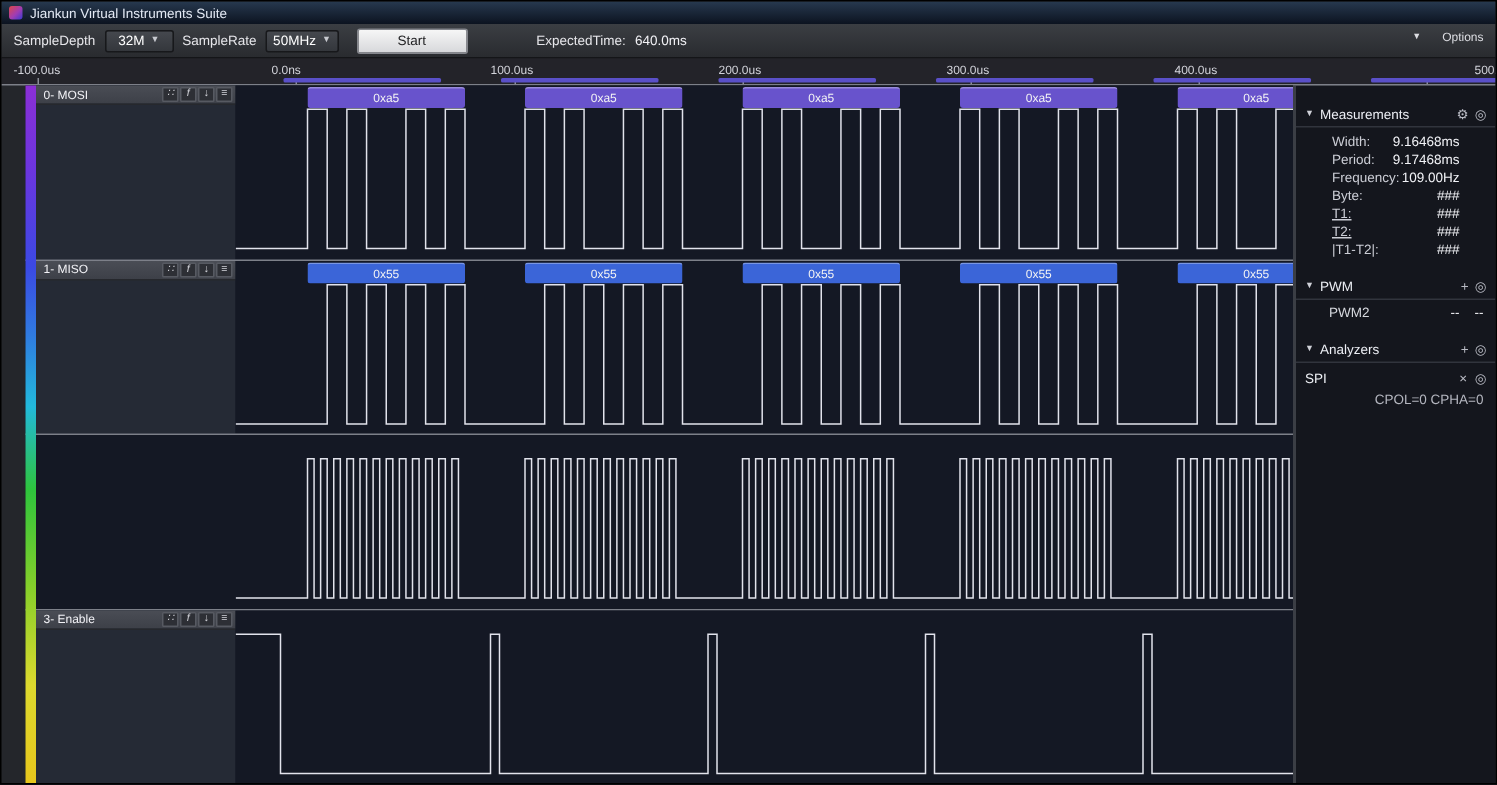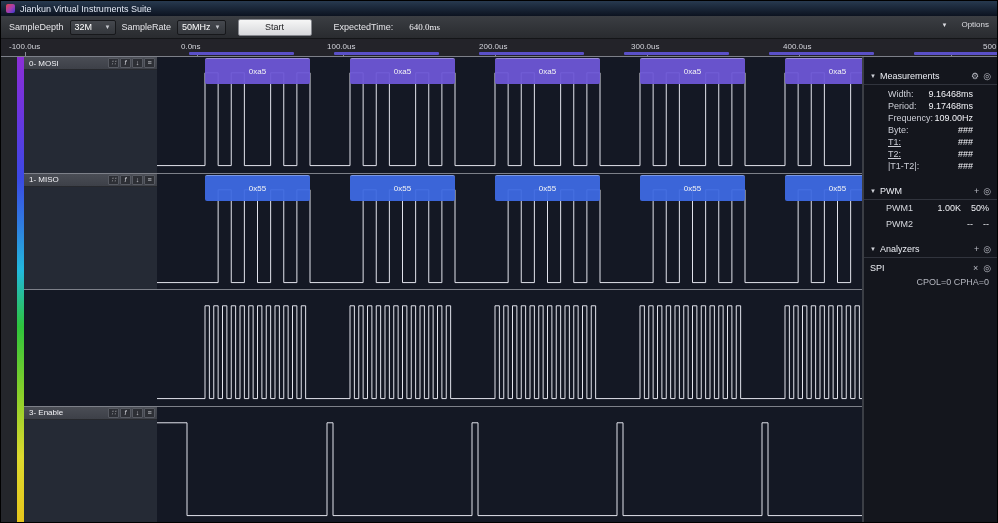--- a/index.html
+++ b/index.html
@@ -13,27 +13,27 @@
   .app-icon { width:9px; height:9px; border-radius:2px;
               background:linear-gradient(135deg,#e04747 0%, #a03db4 55%, #3a3ad0 100%); }
 
   
   .toolbar { height:23px; flex:0 0 23px; background:linear-gradient(#3b3e43,#292b2f);
              border-bottom:1px solid #141518; display:flex; align-items:center; gap:6px;
              padding:0 8px; font-size:9px; position:relative; }
   .tb-label { color:#e6e6ea; }
   .dropdown { height:15px; min-width:46px; background:linear-gradient(#45484e,#34373c);
               border:1px solid #17181b; border-radius:2px; display:flex; align-items:center;
-              justify-content:space-between; gap:4px; padding:0 4px; color:#fff; cursor:default; }
+              justify-content:center; gap:4px; padding:0 4px; color:#fff; cursor:default; }
   .dd-arrow { font-size:6px; color:#c7c9cf; }
   .start-btn { height:17px; width:74px; margin-left:6px; background:linear-gradient(#f6f6f6,#d7d8db);
                border:1px solid #85878d; border-radius:2px; color:#1d1d1f; display:flex;
                align-items:center; justify-content:center; font-size:9px; }
-  .exp-label { margin-left:16px; }
-  .exp-value { margin-left:10px; color:#f2f2f6;font-family:Liberation Serif, serif; }
+  .exp-label { margin-left:40px; }
+  .exp-value { color:#f2f2f6; }
   .options { position:absolute; right:8px; top:4px; display:flex; align-items:center; gap:14px;
              font-size:8px; color:#dcdde2; }
   .options .tri { font-size:6px; }
 
   
   .ruler { height:18px; flex:0 0 18px; background:#232329; position:relative; overflow:hidden;
            border-bottom:1px solid #7d8089; font-size:8px; color:#d2d3da; }
   .ruler-label { position:absolute; top:3px; white-space:nowrap; }
   .ruler-tick { position:absolute; bottom:0; width:1px; height:4px; background:#8b8e97; }
   .ruler-seg { position:absolute; bottom:1px; height:3px; border-radius:1px; }
@@ -51,21 +51,21 @@
   .ch-header { height:13px; background:linear-gradient(#4a4d55,#3d4048); border-bottom:1px solid #26282d;
                display:flex; align-items:center; gap:2px; padding:0 2px 0 5px; font-size:8px; }
   .ch-name { flex:1; color:#f2f2f6; white-space:nowrap; }
   .ch-btns { display:flex; gap:1px; }
   .ch-btn { width:11px; height:10px; background:#2d2f35; border:1px solid #575a62; border-radius:1px;
             color:#d3d4da; font-size:7px; line-height:8px; display:flex; align-items:center;
             justify-content:center; font-style:italic; }
   .ch-wave { position:absolute; left:140px; top:0; right:0; height:100%; overflow:hidden;
              background:#141824; }
   .ch-wave svg { position:absolute; left:0; top:0; width:100%; height:100%; }
-  .badge { position:absolute; top:1px; height:26px; border-radius:2px; color:#fff; font-size:8px;
+  .badge { position:absolute; top:1px; height:14px; border-radius:2px; color:#fff; font-size:8px;
            display:flex; align-items:center; justify-content:center; opacity:0.95;
            border-top:1px solid rgba(255,255,255,.35); }
 
   
   .right-panel { flex:1; background:#14161d; border-left:2px solid #3b3e45; font-size:9px;
                  padding-top:12px; overflow:hidden; }
   .sec-h { display:flex; align-items:center; gap:4px; padding:2px 6px 3px 6px; color:#eceef4;
            border-bottom:1px solid #31343d; }
   .sec-h .tri { font-size:6px; color:#cfd1d8; }
   .hdr-icons { margin-left:auto; display:flex; gap:4px; color:#b9bbc4; font-size:9px; }
@@ -253,27 +253,20 @@
       <div class="sec-h sec-gap">
         <span class="tri">▼</span>
         <span>PWM</span>
         <span class="hdr-icons">
           <span>+</span>
           <span>◎</span>
         </span>
       </div>
       <div id="pwm-rows">
           <div class="pwm-row">
-            <span>PWM1</span>
-            <span class="pwm-vals">
-              <span>1.00K</span>
-              <span>50%</span>
-            </span>
-          </div>
-          <div class="pwm-row">
             <span>PWM2</span>
             <span class="pwm-vals">
               <span>--</span>
               <span>--</span>
             </span>
           </div>
         </div>
 
       <div class="sec-h sec-gap">
         <span class="tri">▼</span>

